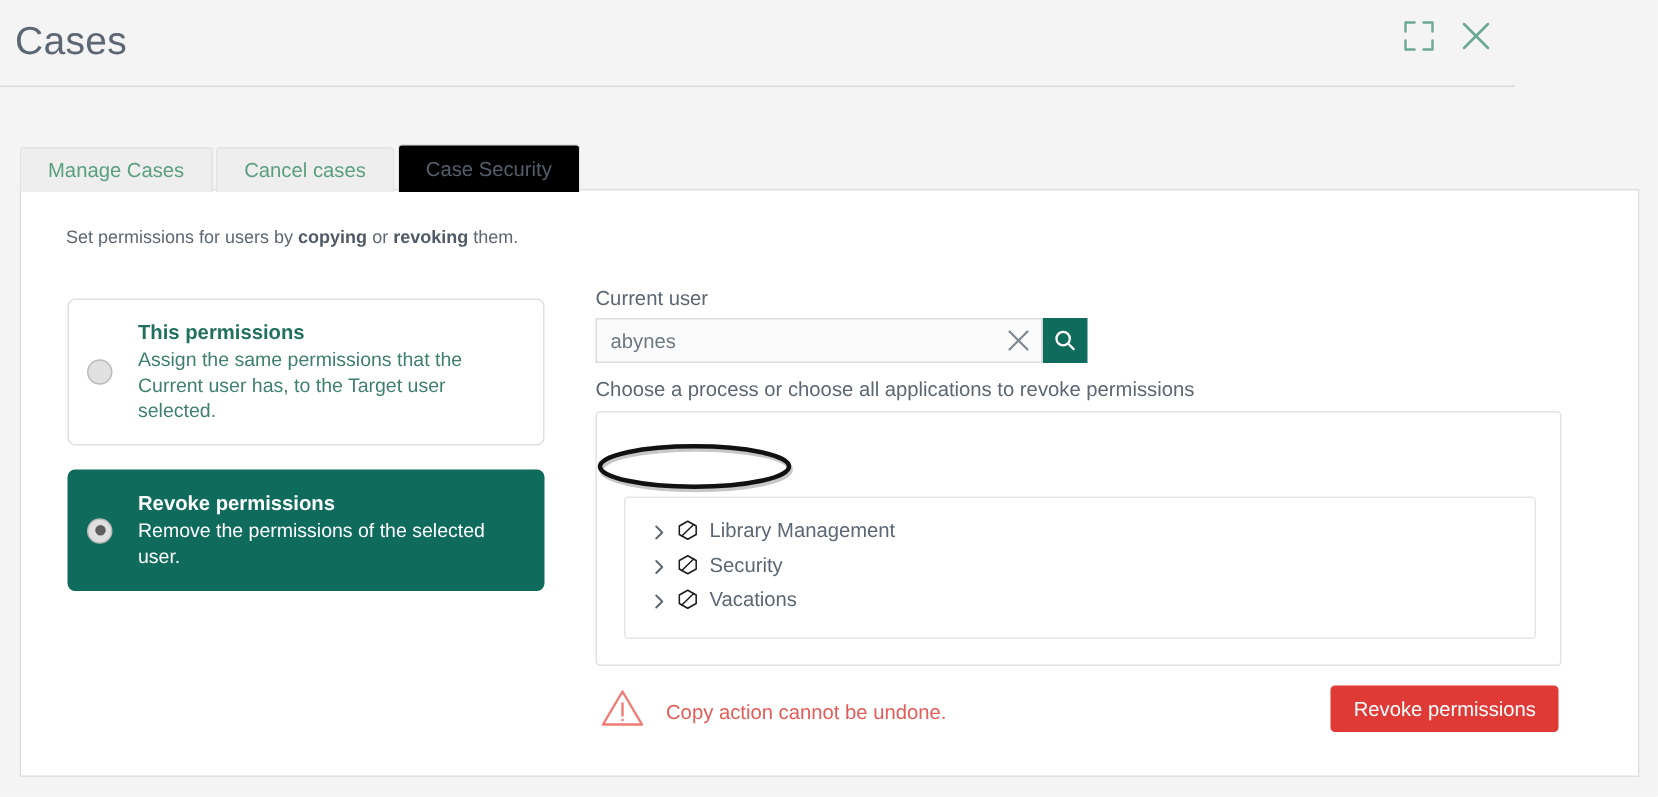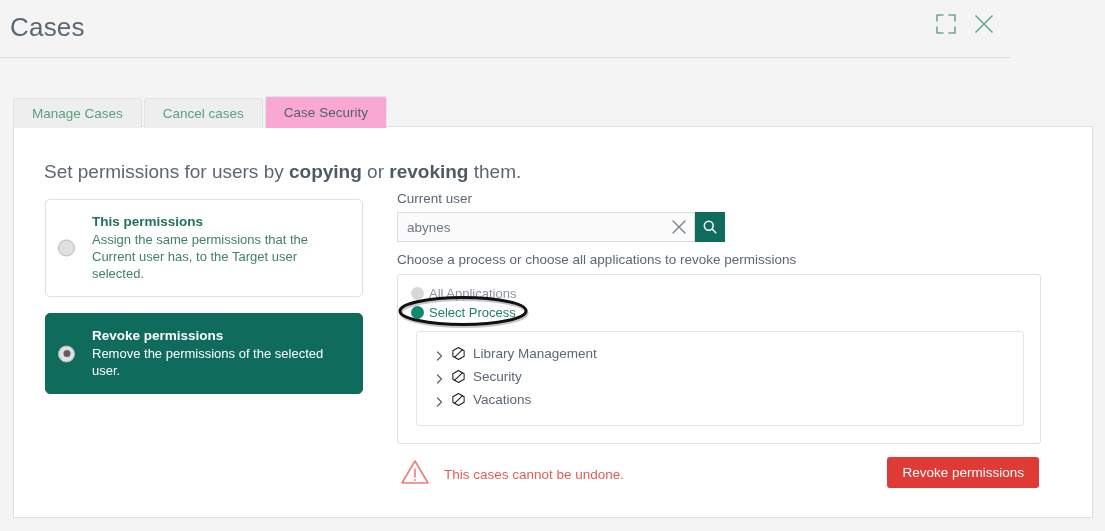--- a/index.html
+++ b/index.html
@@ -65,43 +65,43 @@
     color: #5aa07f;
     border: 1px solid #e2e2e2;
     border-bottom: none;
     border-top-left-radius: 3px;
     border-top-right-radius: 3px;
     margin-right: 2px;
     cursor: pointer;
     box-sizing: border-box;
   }
   .tab.active {
-    background: #f9a8d4;
+    background: #000000;
     color: #555f6b;
     height: 32px;
     border-color: #e2e2e2;
     position: relative;
     z-index: 6;
   }
 
   
   .content-panel {
     position: absolute;
     left: 13px; top: 126px;
     width: 1080px;
     height: 392px;
     background: #ffffff;
     border: 1px solid #dfdfdf;
     box-sizing: border-box;
     z-index: 2;
   }
   .intro {
     position: absolute;
-    left: 30px; top: 34px;
-    font-size: 19px;
+    left: 30px; top: 24px;
+    font-size: 12px;
     color: #5c6773;
   }
   .intro b { font-weight: bold; color: #4f5a66; }
 
   
   .cards {
     position: absolute;
     left: 31px; top: 72px;
     width: 318px;
   }
@@ -394,30 +394,20 @@
             <circle cx="7.6" cy="7.6" r="5"></circle>
             <line x1="11.3" y1="11.3" x2="15.5" y2="15.5"></line>
           </svg>
         </button>
       </div>
 
       <div class="help-text">Choose a process or choose all applications to revoke permissions</div>
 
       <div class="process-panel">
 
-        <div class="radio-list">
-          <div class="radio-line off">
-            <span class="sm-radio off"></span>
-            <span class="lbl">All Applications</span>
-          </div>
-          <div class="radio-line on">
-            <span class="sm-radio on"></span>
-            <span class="lbl">Select Process</span>
-          </div>
-        </div>
 
         <div class="tree-box">
 
           <div class="tree-item">
             <span class="chev">
               <svg viewBox="0 0 9 12" width="9" height="12" fill="none" stroke="#5c6773" stroke-width="1.3" stroke-linecap="round" stroke-linejoin="round">
                   <polyline points="2.5,2 6.5,6 2.5,10"></polyline>
                 </svg>
             </span>
             <span class="pkg-icon">
@@ -464,21 +454,21 @@
 
       <div class="footer-row">
         <div class="warn">
           <span>
             <svg viewBox="0 0 30 28" width="30" height="28" fill="none" stroke="#ef7b77" stroke-width="1.6" stroke-linejoin="round">
               <polygon points="15,3 28,25 2,25"></polygon>
               <line x1="15" y1="11" x2="15" y2="19" stroke-linecap="round"></line>
               <circle cx="15" cy="22" r="0.9" fill="#ef7b77" stroke="none"></circle>
             </svg>
           </span>
-          <span class="warn-text">This cases cannot be undone.</span>
+          <span class="warn-text">Copy action cannot be undone.</span>
         </div>
         <button class="revoke-btn">Revoke permissions</button>
       </div>
 
     </div>
   </div>
 
   <div class="annotation">
     <svg viewBox="0 0 140 38" width="140" height="38" fill="none">
       <ellipse cx="68" cy="20" rx="63" ry="13.5" stroke="#999999" stroke-width="3.2" opacity="0.55"></ellipse>

